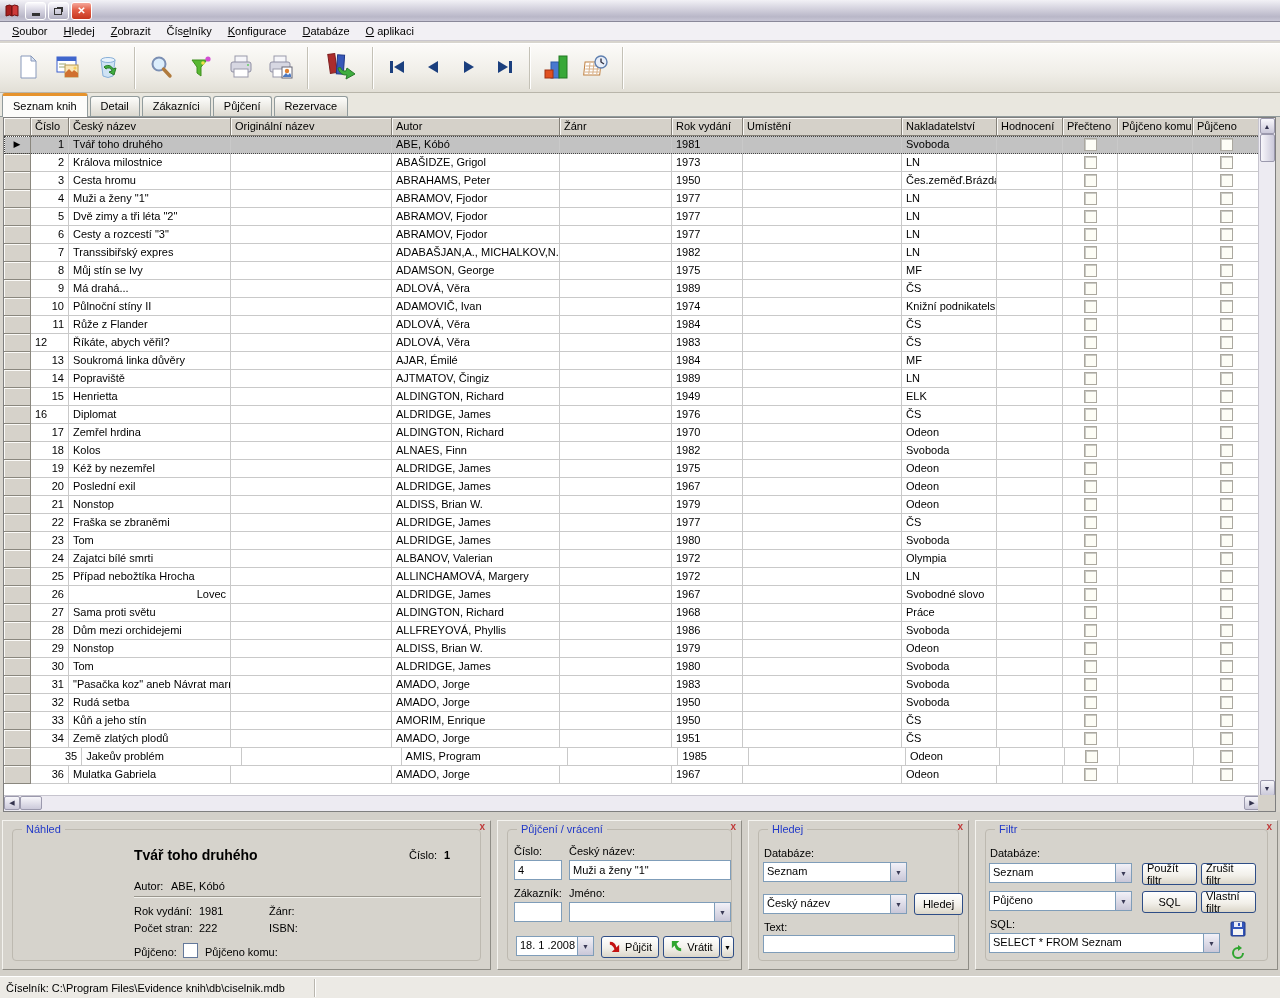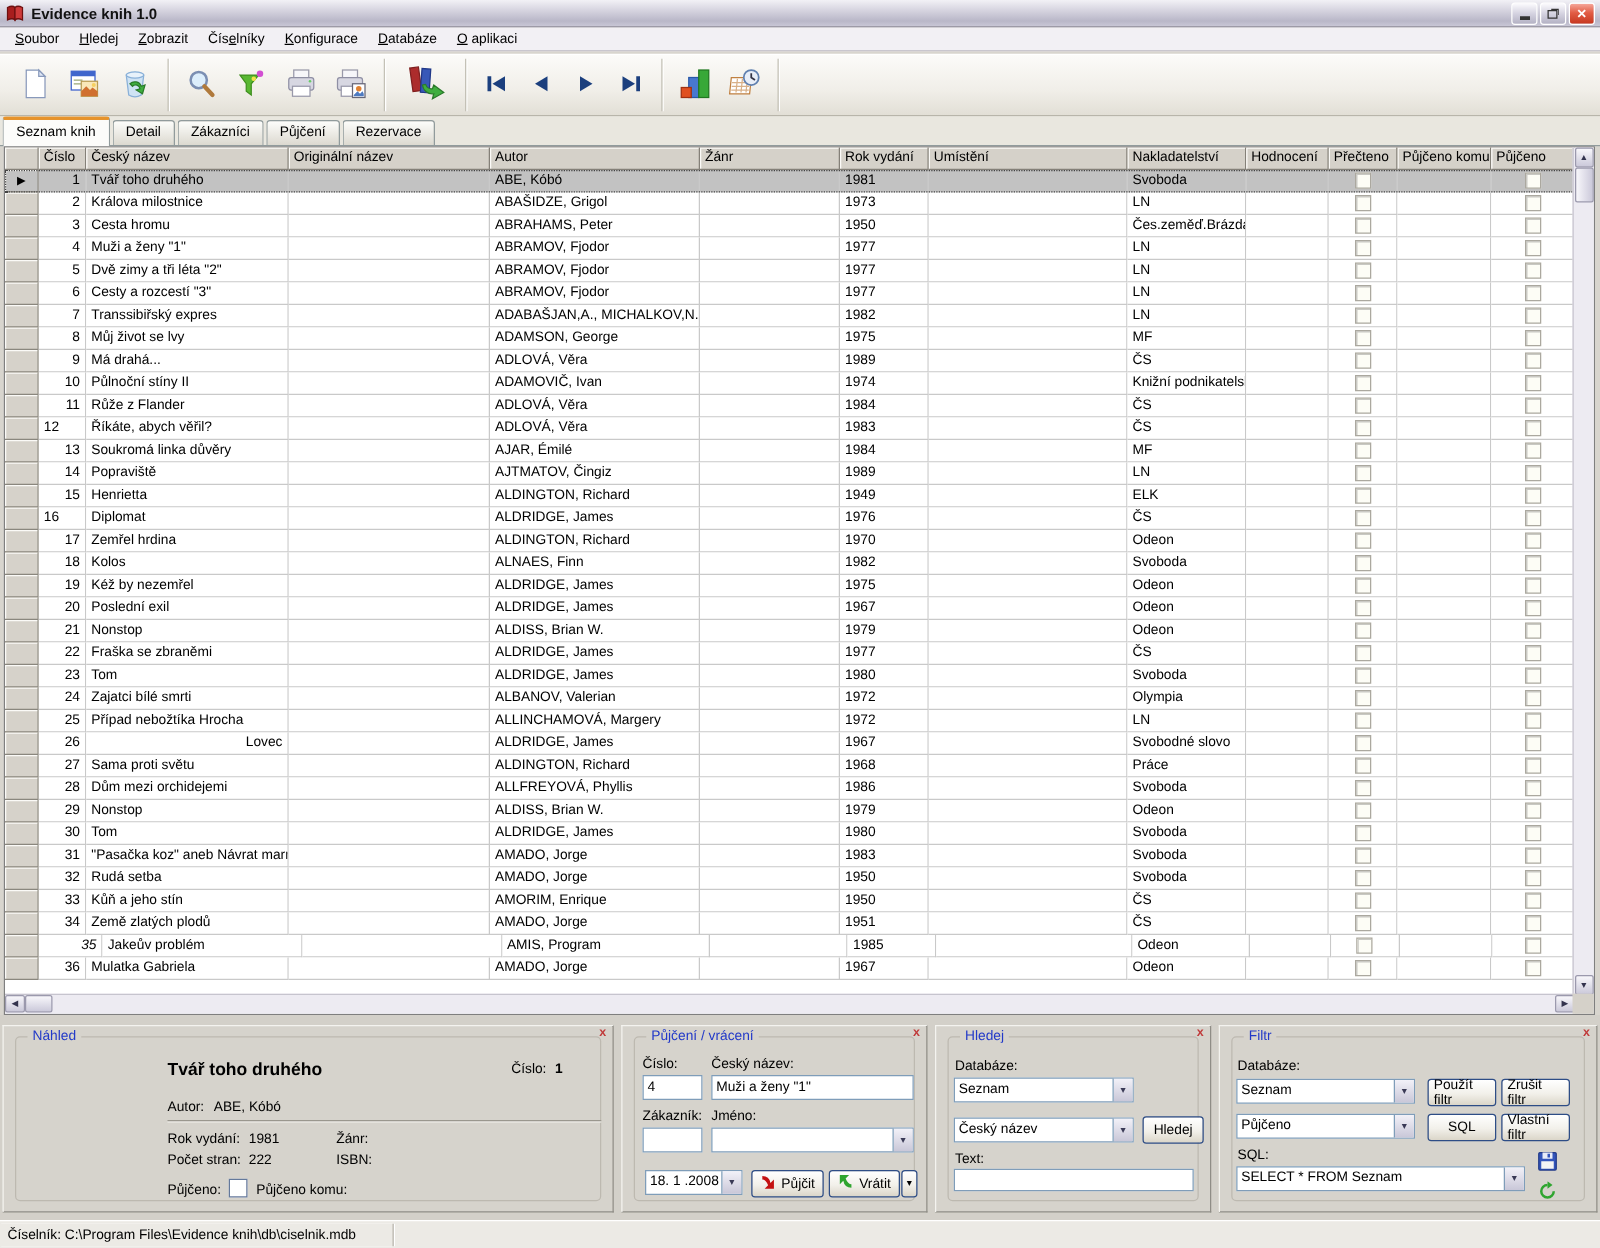--- a/index.html
+++ b/index.html
@@ -105,21 +105,20 @@
 </head>
 <body>
 
 <div class="titlebar">
   <span class="appicon">
     <svg width="16" height="16" viewBox="0 0 16 16">
       <path d="M2 3 q4 -2 6 0 v10 q-2 -2 -6 0 z" fill="#A81E1E" stroke="#6E1010"></path>
       <path d="M14 3 q-4 -2 -6 0 v10 q2 -2 6 0 z" fill="#CE3A3A" stroke="#6E1010"></path>
     </svg>
   </span>
-  <span class="ttl">Evidence knih 1.0</span>
   <span class="winbtns">
     <span class="winbtn">
         <span class="glyph-min"></span>
       </span>
     <span class="winbtn">
         <span class="glyph-restore"></span>
       </span>
     <span class="winbtn close">
         <span>✕</span>
       </span>
@@ -411,21 +410,21 @@
           <span class="cbx"></span>
         </div>
         <div class="gcell" style="width: 75px;"></div>
         <div class="gcell ck" style="width: 67px;">
           <span class="cbx"></span>
         </div>
       </div>
       <div class="grow">
         <div class="gcell selcell"></div>
         <div class="gcell" style="width: 38px; text-align: right;">8</div>
-        <div class="gcell" style="width: 162px;">Můj život se lvy</div>
+        <div class="gcell" style="width: 162px;">Můj stín se lvy</div>
         <div class="gcell" style="width: 161px;"></div>
         <div class="gcell" style="width: 168px;">ADAMSON, George</div>
         <div class="gcell" style="width: 112px;"></div>
         <div class="gcell" style="width: 71px;">1975</div>
         <div class="gcell" style="width: 159px;"></div>
         <div class="gcell" style="width: 95px;">MF</div>
         <div class="gcell" style="width: 66px;"></div>
         <div class="gcell ck" style="width: 55px;">
           <span class="cbx"></span>
         </div>
@@ -923,21 +922,21 @@
         <div class="gcell ck" style="width: 55px;">
           <span class="cbx"></span>
         </div>
         <div class="gcell" style="width: 75px;"></div>
         <div class="gcell ck" style="width: 67px;">
           <span class="cbx"></span>
         </div>
       </div>
       <div class="grow">
         <div class="gcell selcell"></div>
-        <div class="gcell" style="width: 52px; text-align: right; font-style: italic;">35</div>
+        <div class="gcell" style="width: 52px; text-align: right;">35</div>
         <div class="gcell" style="width: 162px;">Jakeův problém</div>
         <div class="gcell" style="width: 161px;"></div>
         <div class="gcell" style="width: 168px;">AMIS, Program</div>
         <div class="gcell" style="width: 112px;"></div>
         <div class="gcell" style="width: 71px;">1985</div>
         <div class="gcell" style="width: 159px;"></div>
         <div class="gcell" style="width: 95px;">Odeon</div>
         <div class="gcell" style="width: 66px;"></div>
         <div class="gcell ck" style="width: 55px;">
           <span class="cbx"></span>

